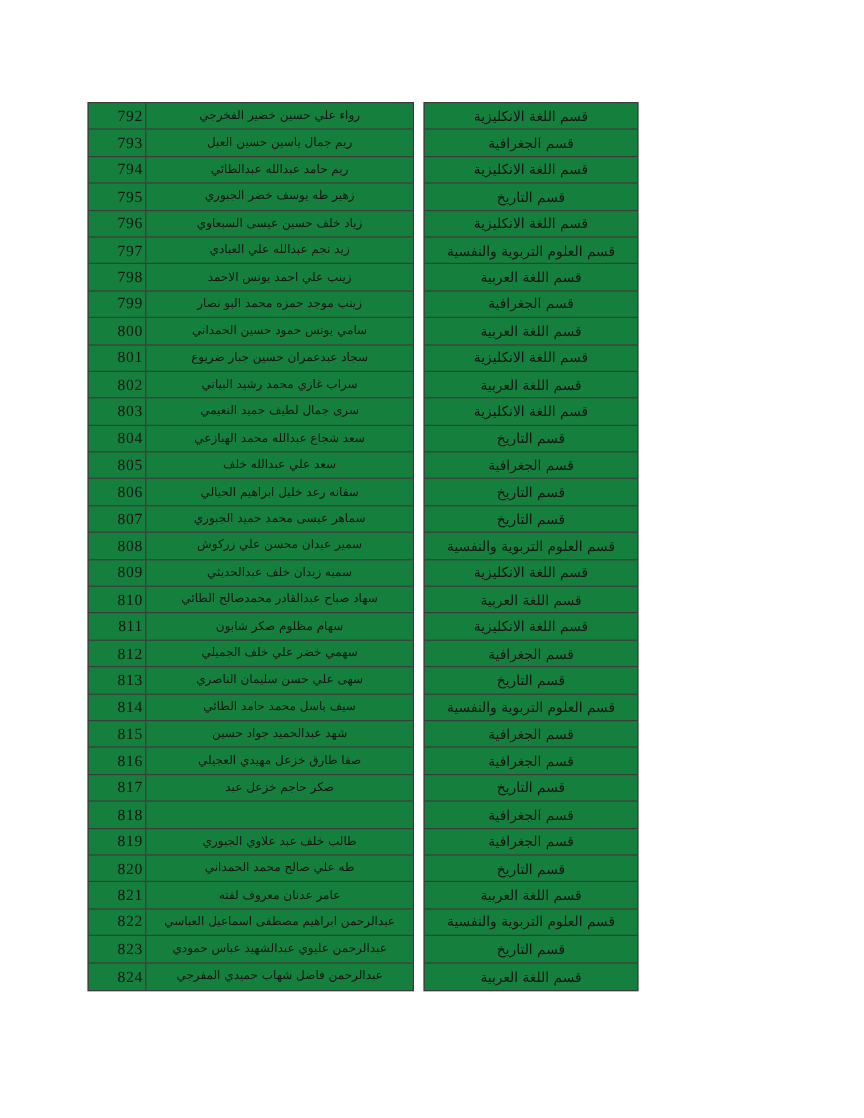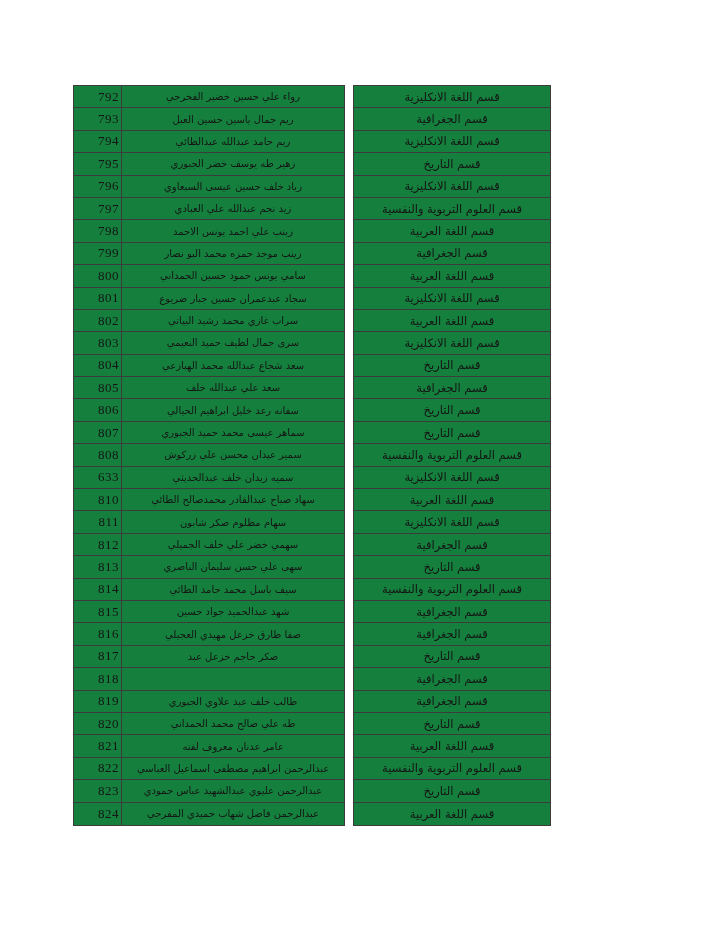--- a/index.html
+++ b/index.html
@@ -22,21 +22,21 @@
     top: 85px;
     display: flex;
     align-items: flex-start;
   }
   .tbl {
     border: 1px solid #3c3c3c;
     box-sizing: border-box;
     background: #15803d;
   }
   .tbl-left  { width: 272px; }
-  .tbl-right { width: 198px; margin-left: 8px; }
+  .tbl-right { width: 179px; margin-left: 8px; }
   .trow {
     display: flex;
     height: 22.4px;
     box-sizing: border-box;
     border-bottom: 1px solid #3c3c3c;
   }
   .trow:last-child { border-bottom: none; justify-content: center; }
   .cell {
     display: flex;
     align-items: center;
@@ -155,21 +155,21 @@
           <div class="cell cell-no">807</div>
           <div class="cell cell-name">سماهر عيسى محمد حميد الجبوري</div>
         </div>
 
         <div class="trow">
           <div class="cell cell-no">808</div>
           <div class="cell cell-name">سمير عيدان محسن علي زركوش</div>
         </div>
 
         <div class="trow">
-          <div class="cell cell-no">633</div>
+          <div class="cell cell-no">809</div>
           <div class="cell cell-name">سميه زيدان خلف عبدالحديثي</div>
         </div>
 
         <div class="trow">
           <div class="cell cell-no">810</div>
           <div class="cell cell-name">سهاد صباح عبدالقادر محمدصالح الطائي</div>
         </div>
 
         <div class="trow">
           <div class="cell cell-no">811</div>

